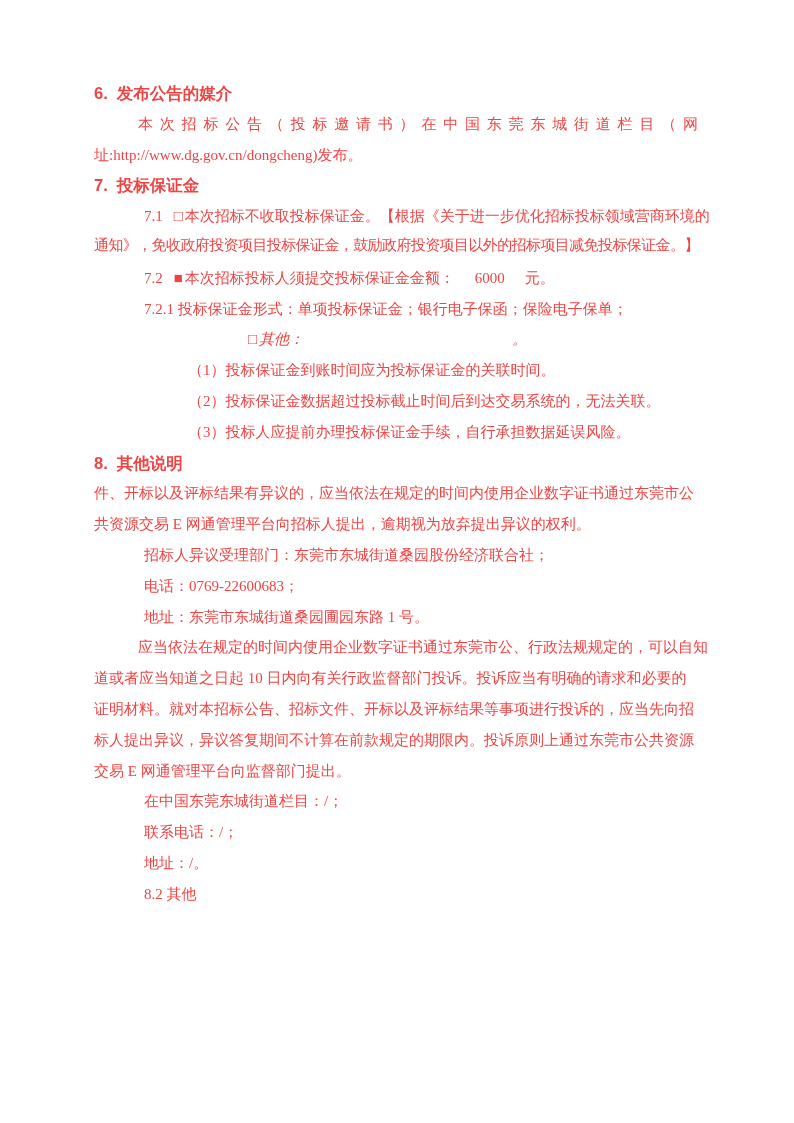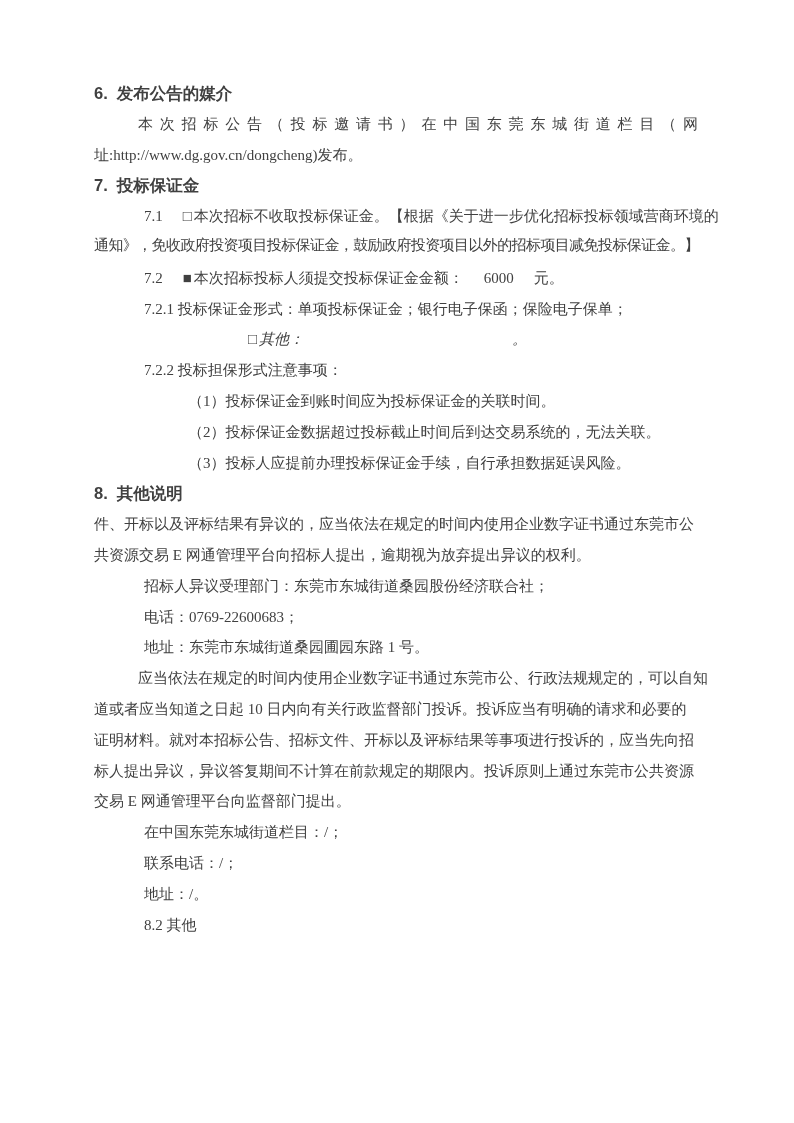--- a/index.html
+++ b/index.html
@@ -1,32 +1,32 @@
 <!DOCTYPE html>
 <html><head>
 <meta charset="utf-8">
 <style>
   html,body{margin:0;padding:0;background:#ffffff;}
   .page{
     position:relative;
     width:794px;height:1123px;
-    background:#ffffff;color:#404040;
+    background:#ffffff;color:#ef4444;
     font-family:"Liberation Serif","DejaVu Serif",serif;
     font-size:15px;
     box-sizing:border-box;
     padding:78px 88px 0 94px;
     overflow:hidden;
   }
   .line{line-height:30.8px;height:30.8px;white-space:nowrap;}
   .heading{
     font-family:"Liberation Sans","DejaVu Sans",sans-serif;
     font-weight:bold;font-size:16.5px;
   }
   .hnum{margin-right:9px;}
-  .num{margin-right:20px;}
+  .num{margin-right:11px;}
   .ind-num{padding-left:50px;}
   .ind-para{padding-left:44px;}
   .ind-note{padding-left:94px;}
   .ind-other{padding-left:154px;font-style:italic;}
   .spread{letter-spacing:6.8px;}
   .tight{letter-spacing:-0.6px;font-family:Liberation Mono, monospace;}
   .amount{margin:0 20px;}
   .blank{display:inline-block;width:208px;}
   .cb{margin-right:2px;}
 </style>
@@ -53,21 +53,20 @@
   <div class="line ind-num">
     <span class="num">7.2</span><span class="cb">■</span><span>本次招标投标人须提交投标保证金金额：</span><span class="amount">6000</span><span>元。</span>
   </div>
 
   <div class="line ind-num">7.2.1 投标保证金形式：单项投标保证金；银行电子保函；保险电子保单；</div>
 
   <div class="line ind-other">
     <span class="cb">□</span><span>其他：</span><span class="blank"></span><span>。</span>
   </div>
 
-  <div class="line ind-num">7.2.2 投标担保形式注意事项：</div>
   <div class="line ind-note">（1）投标保证金到账时间应为投标保证金的关联时间。</div>
   <div class="line ind-note">（2）投标保证金数据超过投标截止时间后到达交易系统的，无法关联。</div>
   <div class="line ind-note">（3）投标人应提前办理投标保证金手续，自行承担数据延误风险。</div>
 
   <div class="line heading">
     <span class="hnum">8.</span><span>其他说明</span>
   </div>
 
   <div class="line">件、开标以及评标结果有异议的，应当依法在规定的时间内使用企业数字证书通过东莞市公</div>
   <div class="line">共资源交易 E 网通管理平台向招标人提出，逾期视为放弃提出异议的权利。</div>

